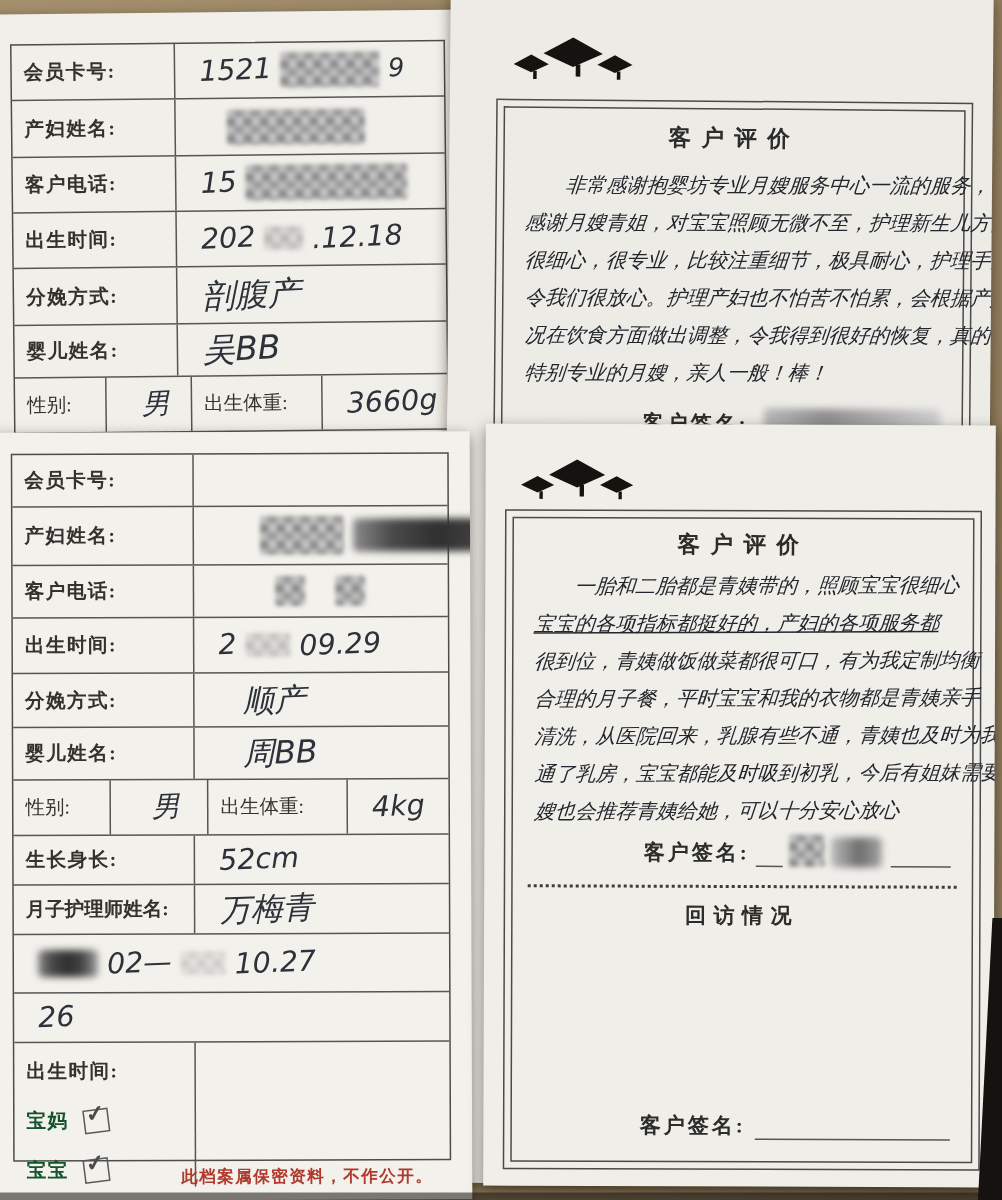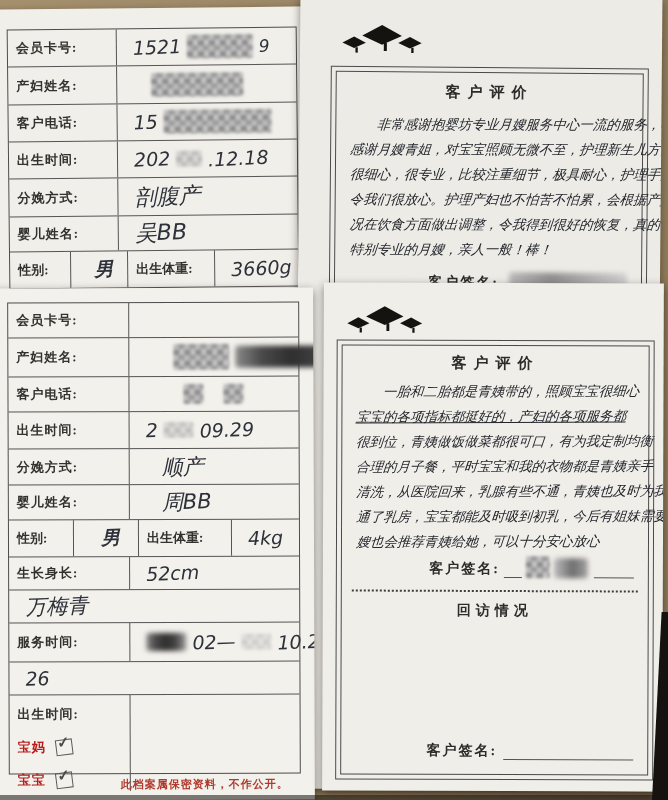--- a/index.html
+++ b/index.html
@@ -10,36 +10,36 @@
   }
   .paper{position:absolute;background:#f1efea;box-shadow:0 3px 9px rgba(25,18,8,.5);overflow:hidden;}
   
   .form-table{position:absolute;border:1.3px solid #4c4c4c;background:transparent;}
   .frow{display:flex;border-top:1px solid #555;align-items:stretch;}
   .frow:first-child{border-top:none;}
   .flabel{width:100px;flex-shrink:0;border-right:1px solid #555;display:flex;align-items:center;
           padding-left:8px;font-weight:bold;font-size:13px;color:#33322f;letter-spacing:1px;}
   .flabel.wide{width:112px;}
   .fcell{border-right:1px solid #555;display:flex;align-items:center;padding-left:8px;
-         font-weight:bold;font-size:13px;color:#33322f;flex-shrink:0;}
+         font-weight:normal;font-size:13px;color:#33322f;flex-shrink:0;}
   .fvalue{flex:1;display:flex;align-items:center;padding-left:16px;gap:6px;}
   .hand{font-family:"DejaVu Sans","Liberation Sans",sans-serif;font-style:italic;
         color:#2d3139;font-size:19px;transform:rotate(-2deg);white-space:nowrap;}
   .hand.sm{font-size:17px;}
   .mosaic{display:inline-block;vertical-align:middle;border-radius:2px;filter:blur(1.4px);
     background-image:conic-gradient(#9a9a9a 25%,#c6c6c6 0 50%,#8b8b8b 0 75%,#bdbdbd 0);
     background-size:11px 11px;}
   .smear{display:inline-block;vertical-align:middle;filter:blur(2.5px);border-radius:3px;
     background:linear-gradient(90deg,#8a8a8a,#4a4a4a 22%,#2f2f2f 48%,#424242 72%,#9d9d9d);}
   .cb{width:15px;height:14px;border:1.7px solid #5a5a5a;display:inline-block;position:relative;
       transform:rotate(-7deg);margin-left:10px;}
   .cb::after{content:"✓";position:absolute;top:-7px;left:1px;font-size:15px;color:#4a4a4a;}
   .body-cond{display:flex;flex-direction:column;justify-content:flex-start;gap:15px;
              padding:10px 0 0 8px;}
-  .cond-line{display:flex;align-items:center;font-weight:bold;font-size:13px;color:#b91c1c;}
+  .cond-line{display:flex;align-items:center;font-weight:bold;font-size:13px;color:#14532d;}
   .red-footer{position:absolute;font-size:11px;font-weight:bold;color:#b03a2e;
               letter-spacing:1px;}
   
   .eval-box{position:absolute;border:1.3px solid #4a4a4a;outline:1.2px solid #4a4a4a;
             outline-offset:4px;display:flex;flex-direction:column;}
   .eval-title{text-align:center;font-weight:bold;font-size:15px;letter-spacing:7px;
               color:#2c2c2a;margin:10px 0 10px 0;}
   .elines{padding:0 14px;transform:rotate(-.4deg);}
   .eline{font-family:"DejaVu Sans","Liberation Sans",sans-serif;font-style:italic;
          font-size:13.5px;line-height:25px;color:#23262c;transform:skewX(-5deg);
@@ -200,26 +200,26 @@
           <span class="hand">4kg</span>
         </div>
       </div>
       <div class="frow" style="height:32px;">
         <div class="flabel wide">生长身长:</div>
         <div class="fvalue">
           <span class="hand">52cm</span>
         </div>
       </div>
       <div class="frow" style="height:32px;">
+        <div class="flabel wide" style="letter-spacing:0;">月子护理师姓名:</div>
         <div class="fvalue">
           <span class="hand" style="font-size:21px;">万梅青</span>
         </div>
       </div>
       <div class="frow" style="height:38px;">
-        <div class="flabel wide">服务时间:</div>
         <div class="fvalue">
           <span class="smear" style="width:40px;height:18px;"></span>
           <span class="hand">02—</span>
           <span class="mosaic" style="width:30px;height:16px;opacity:.35;"></span>
           <span class="hand">10.27</span>
         </div>
       </div>
       <div class="frow" style="height:32px;">
         <div class="fvalue">
           <span class="hand">26</span>

